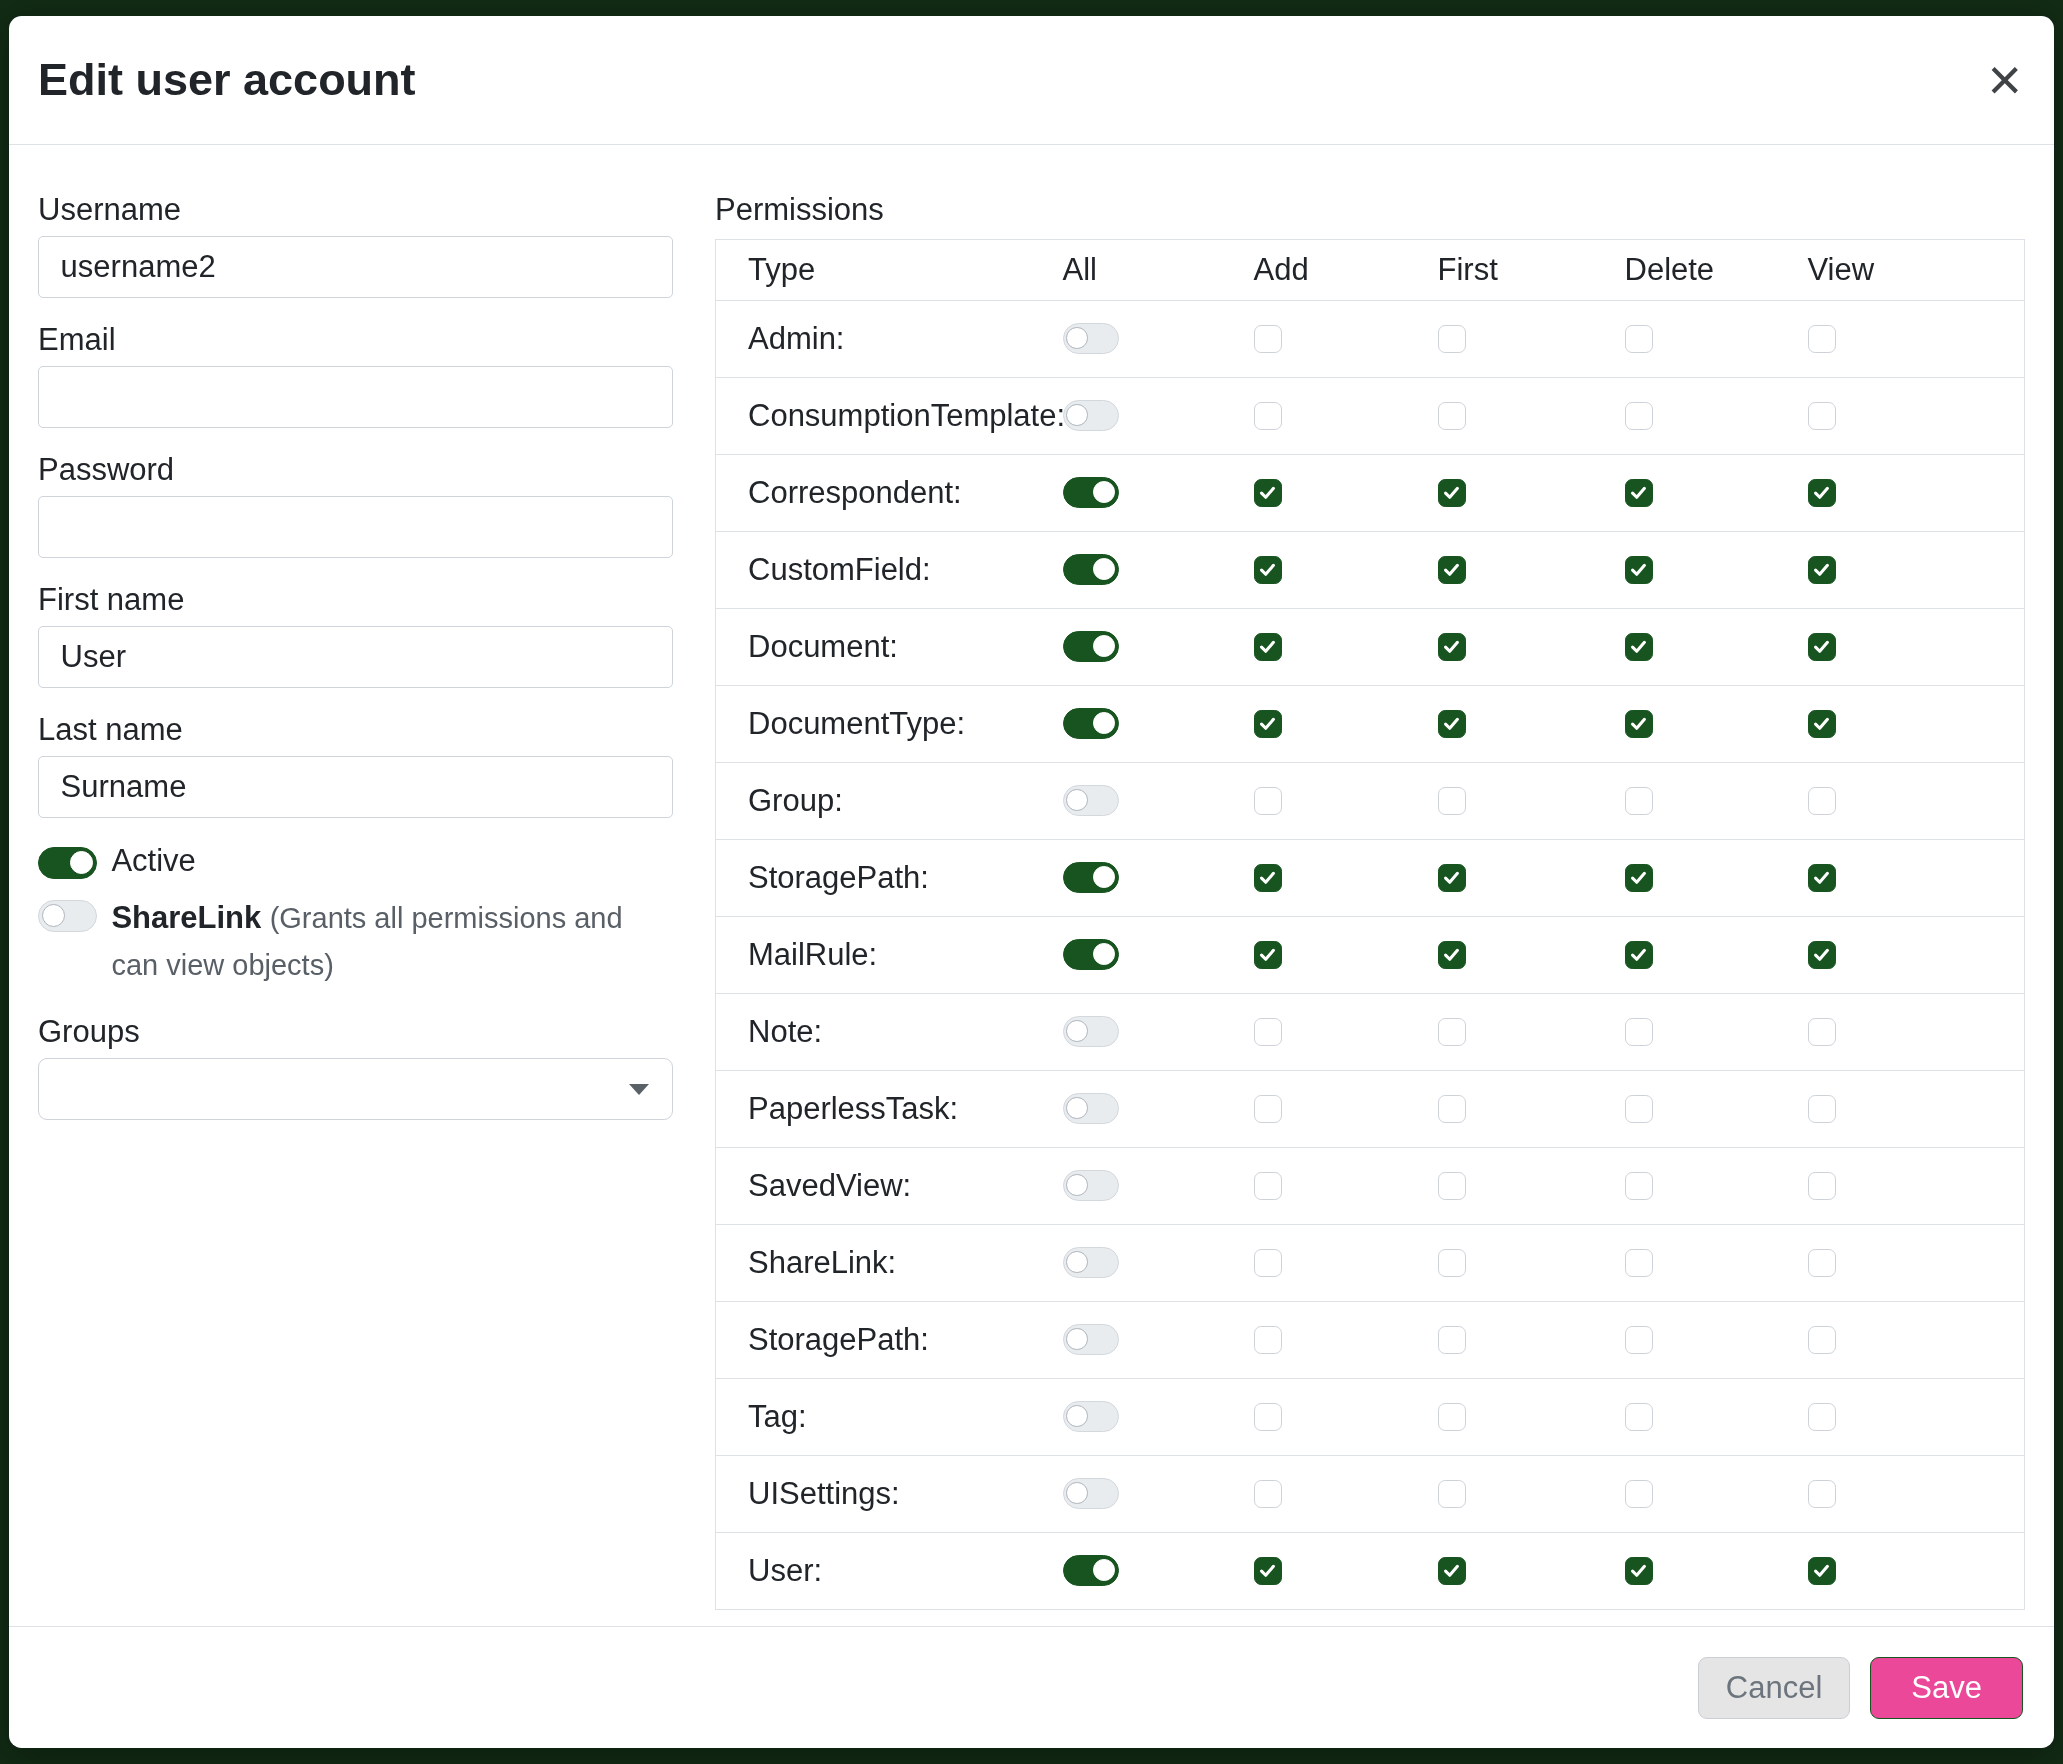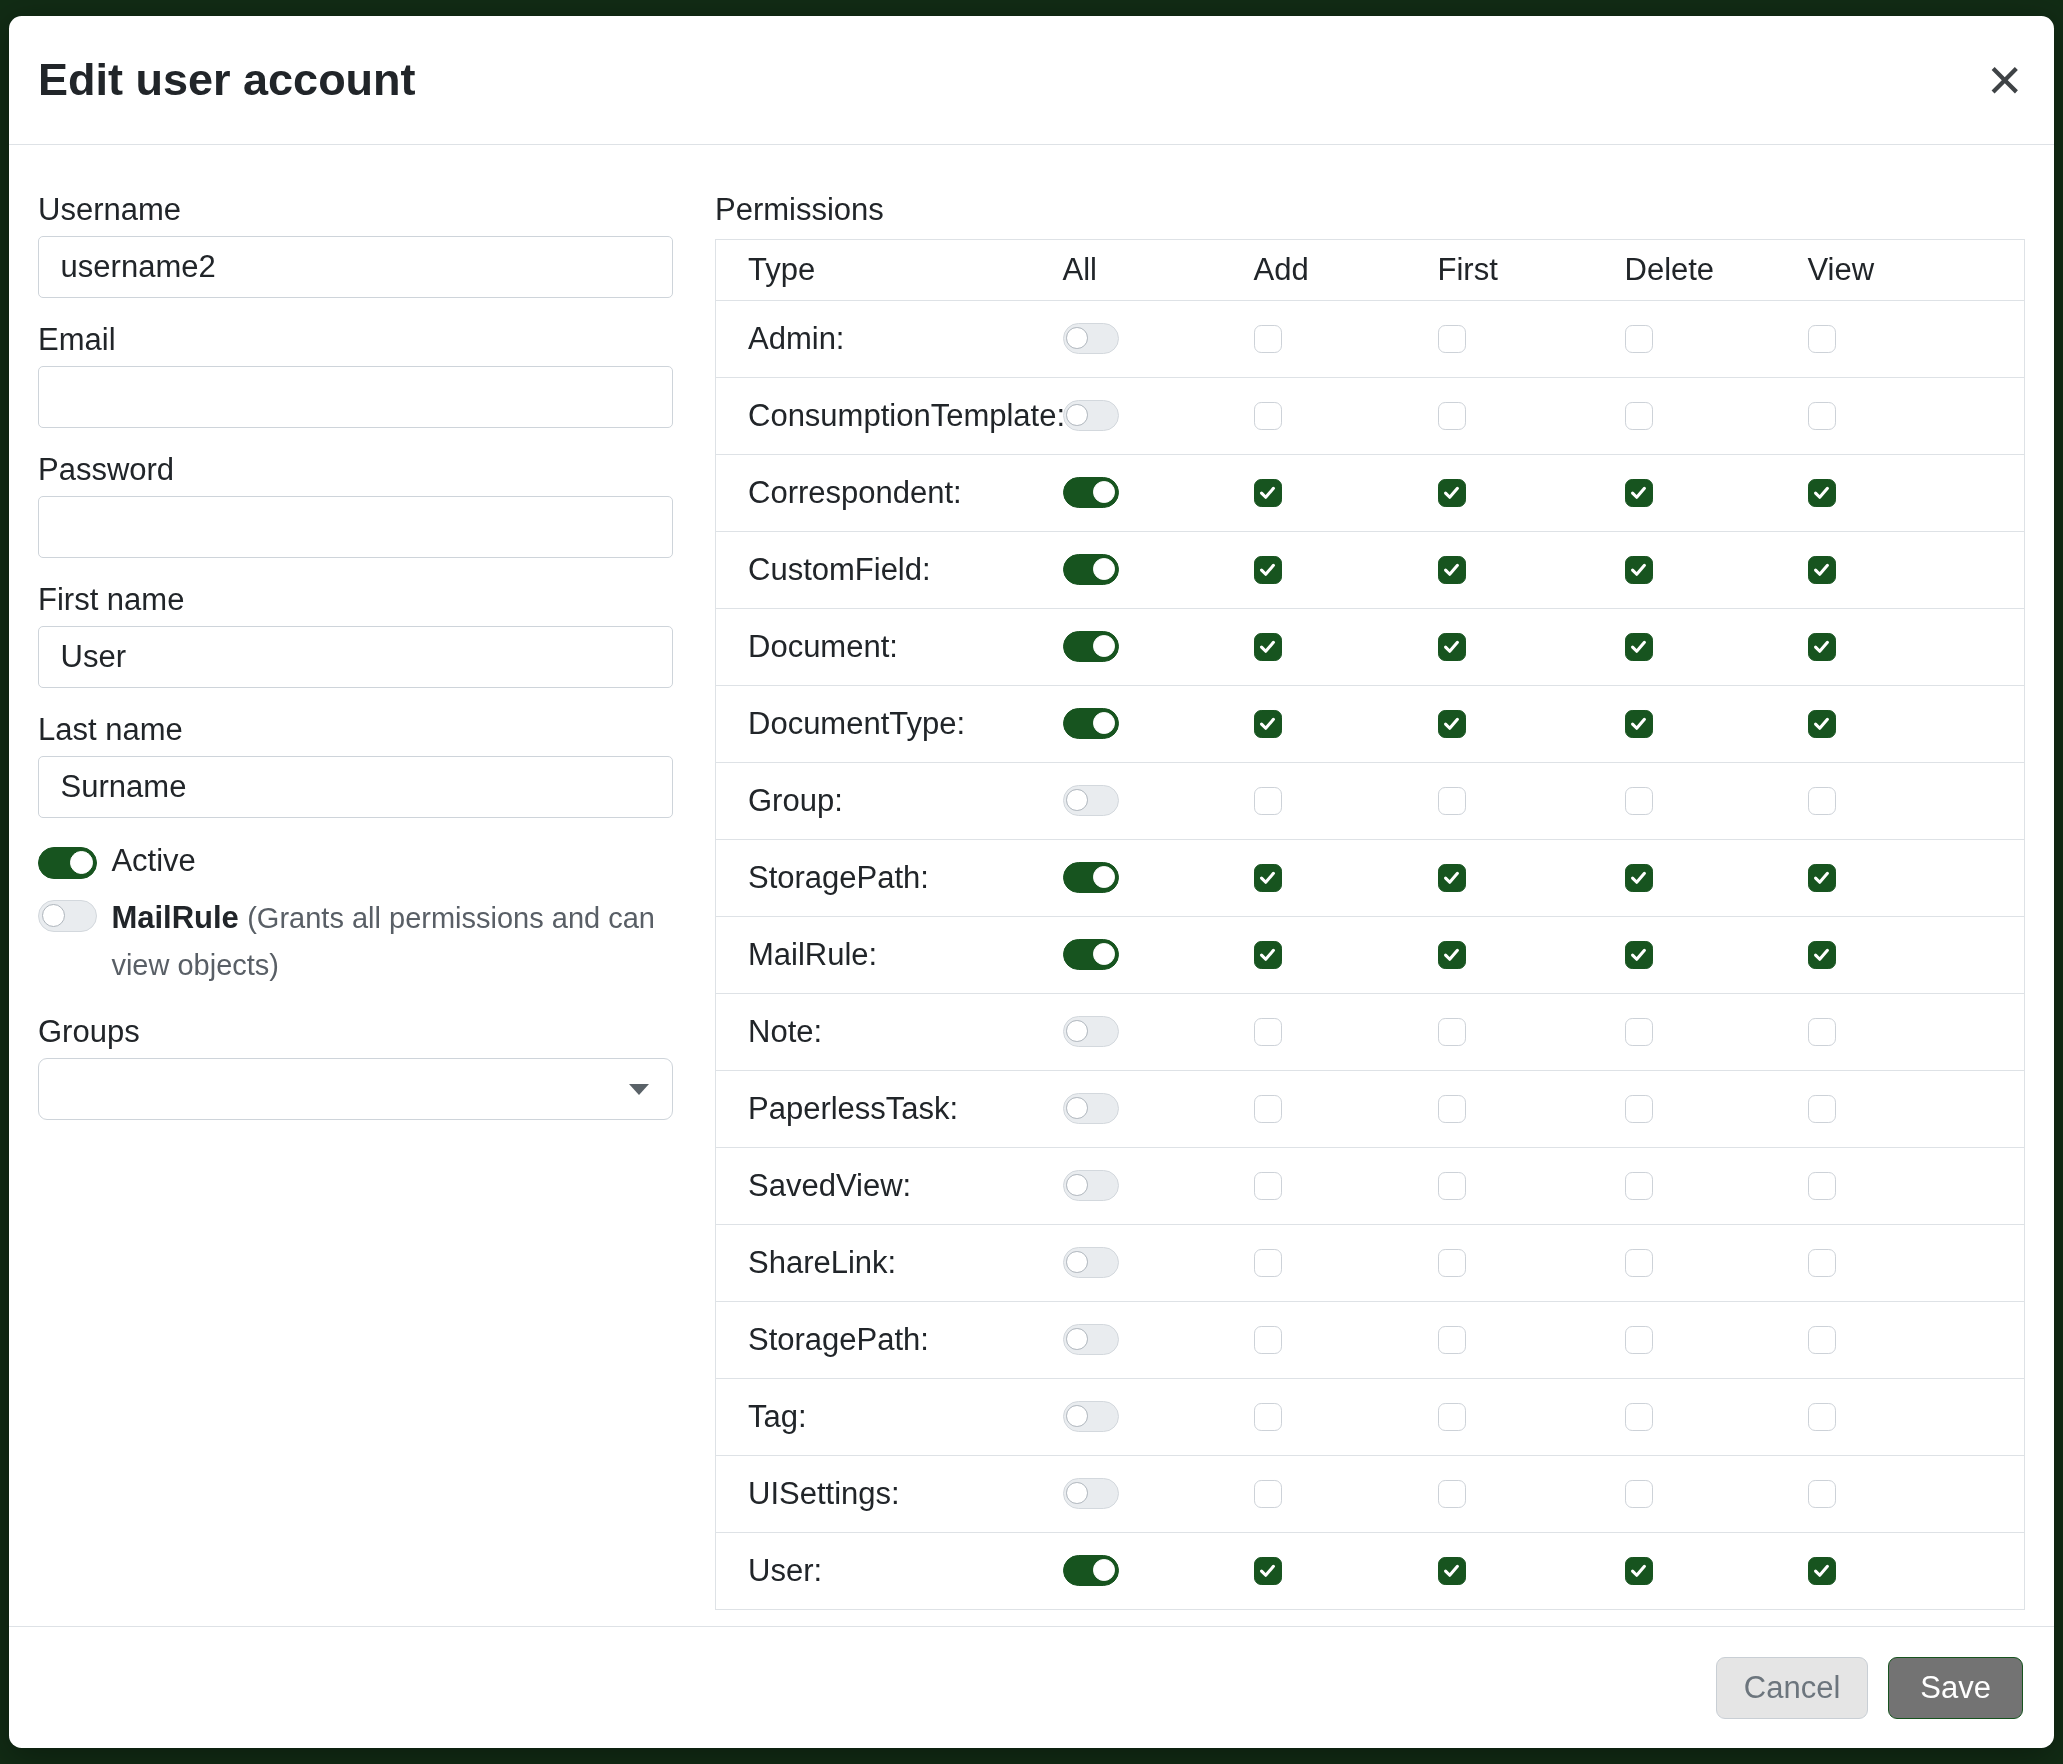--- a/index.html
+++ b/index.html
@@ -90,21 +90,21 @@
   
   .modal-footer{
     flex:0 0 auto;height:121px;border-top:1.8px solid #dee2e6;
     display:flex;align-items:center;justify-content:flex-end;gap:20px;padding:0 31px;
   }
   .btn{
     height:62px;border-radius:9px;font-size:31px;font-family:inherit;
     cursor:pointer;padding:0 27px;
   }
   .btn-cancel{background:#e5e5e5;color:#6c757d;border:1.8px solid #c9cfd5;}
-  .btn-save{background:#737373;color:#fff;border:1.8px solid #17541f;padding:0 31px;}
+  .btn-save{background:#ec4899;color:#fff;border:1.8px solid #17541f;padding:0 40px;}
 </style>
 </head>
 <body>
 
 <div class="modal-card">
 
   <div class="modal-header">
     <h1 class="modal-title">Edit user account</h1>
     <button class="close-btn">×</button>
   </div>
@@ -138,21 +138,21 @@
             <span class="knob"></span>
           </div>
         <span class="switch-label">Active</span>
       </div>
 
       <div class="switch-row top">
         <div class="switch">
             <span class="knob"></span>
           </div>
         <div class="switch-text">
-          <span class="switch-label bold">MailRule</span>
+          <span class="switch-label bold">ShareLink</span>
           <span class="hint">(Grants all permissions and can view objects)</span>
         </div>
       </div>
 
       <div class="form-group groups-group">
         <label class="field-label">Groups</label>
         <div class="select-box">
           <span class="select-value"></span>
           <span class="caret"></span>
         </div>

